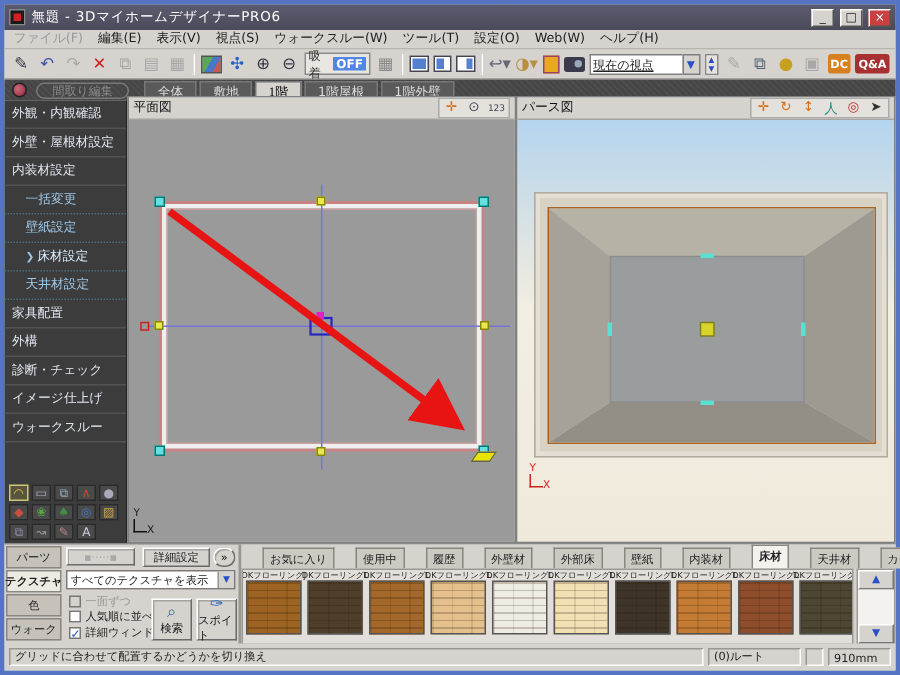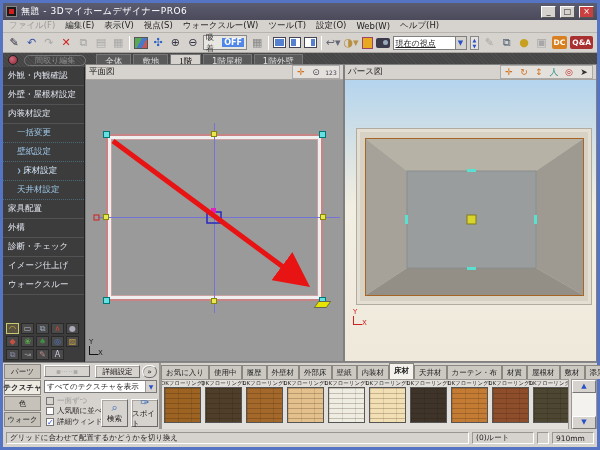--- a/index.html
+++ b/index.html
@@ -44,21 +44,21 @@
 
   
   .floorbar { position:absolute; left:0; top:50px; width:100%; height:14px; background:#464646; background-image:repeating-linear-gradient(45deg, rgba(255,255,255,.04) 0 1px, transparent 1px 3px); display:flex; align-items:flex-end; }
   .reddot { width:10px; height:10px; border-radius:50%; background:radial-gradient(circle at 35% 35%, #d06878, #8a2838); margin:0 4px 2px 5px; border:1px solid #222; }
   .editcap { border:1px solid #787878; border-radius:7px; color:#8a8a8a; font-size:8px; padding:0 10px; height:11px; line-height:10px; margin:0 10px 1px 2px; white-space:nowrap; }
   .ftab { font-size:8.5px; color:#ddd; background:#5a5a5a; border:1px solid #777; border-bottom:none; padding:1px 8px 1px; margin-right:2px; height:13px; white-space:nowrap; }
   .ftab.active { background:#d6d3ce; color:#000;font-family:Liberation Serif, serif; }
 
   
   .sidebar { position:absolute; left:0; top:64px; width:82px; height:295px; background:#3c3c3c; border-right:1px solid #222; }
-  .sitem { height:19px; display:flex; align-items:center; padding-left:5px; font-size:8.5px; color:#e2e6f0; border-bottom:1px solid #525252; white-space:nowrap; overflow:hidden;font-family:Liberation Mono, monospace; }
+  .sitem { height:19px; display:flex; align-items:center; padding-left:5px; font-size:8.5px; color:#e2e6f0; border-bottom:1px solid #525252; white-space:nowrap; overflow:hidden; }
   .sitem.sub { padding-left:14px; color:#9ec7e8; border-bottom:1px dotted #4a6a7a; }
   .sitem.sel { color:#d8ecff; }
   .chev { color:#9ec7e8; font-size:7px; margin-right:2px; }
   .icongrid { position:absolute; left:3px; top:256px; width:78px; display:flex; flex-wrap:wrap; gap:2px; }
   .sico { width:13px; height:11px; display:flex; align-items:center; justify-content:center; font-size:8px; background:#4a4a4a; border:1px solid #2a2a2a; }
   .sico.hl { border:1px solid #c8c870; background:#5a5340; }
 
   
   .vwin { position:absolute; top:61px; height:298px; border:1px solid #808080; background:#d6d3ce; }
   .vwin .vtitle { height:15px; background:#d6d3ce; border-bottom:1px solid #a8a5a0; display:flex; align-items:center; padding:0 3px; font-size:8.5px; color:#111; }
@@ -96,21 +96,21 @@
   .dd .txt { flex:1; font-size:7.5px; padding-left:2px; color:#222; white-space:nowrap; overflow:hidden; }
   .dd .arr { width:11px; height:11px; background:#d6d3ce; border-left:1px solid #999; color:#2a50c8; font-size:6px; text-align:center; line-height:11px; }
   .cb { position:absolute; display:flex; align-items:center; gap:3px; font-size:7.5px; color:#222; }
   .cbbox { width:8px; height:8px; background:#fff; border:1px solid #777; font-size:8px; line-height:7px; color:#2a50c8; text-align:center; }
   .cb.dis { color:#9a9a9a; } .cb.dis .cbbox { background:#d6d3ce; }
   .iconbtn { position:absolute; width:27px; height:28px; flex-direction:column; gap:0; }
   .iconbtn .ig { font-size:11px; color:#3a6ab8; line-height:12px; }
 
   
   .mtabs { position:absolute; left:158px; top:0; width:436px; height:16px; display:flex; align-items:flex-end; background:#d6d3ce; }
-  .mtab { font-size:7.5px; color:#222; border:1px solid #8a8780; border-bottom:none; background:#ccc9c2; padding:2px 4px 1px; white-space:nowrap; height:14px; }
+  .mtab { font-size:7.5px; color:#222; border:1px solid #8a8780; border-bottom:none; background:#ccc9c2; padding:2px 4px 1px; white-space:nowrap; height:14px;margin-left:14px; }
   .mtab.active { background:#f4f2ec; font-weight:bold; height:16px; }
   .mtfill { flex:1; height:12px; background:#5a5a5a; background-image:repeating-linear-gradient(45deg, rgba(255,255,255,.08) 0 1px, transparent 1px 3px); margin-left:2px; }
   .swatches { position:absolute; left:158px; top:16px; width:408px; height:51px; background:#e2dfda; border:1px solid #9a9792; display:flex; padding:0 1px; gap:2px; overflow:hidden; }
   .sw { width:39px; display:flex; flex-direction:column; align-items:center; }
   .sw .swl { font-size:5.5px; color:#222; height:7px; white-space:nowrap; overflow:hidden; }
   .sw .swt { width:37px; height:36px; border:1px solid #555; background-image:repeating-linear-gradient(180deg, rgba(40,20,0,.22) 0 1px, transparent 1px 5px), repeating-linear-gradient(90deg, rgba(0,0,0,.10) 0 1px, transparent 1px 13px); }
   .vscroll { position:absolute; left:568px; top:16px; width:26px; height:51px; border:1px solid #9a9792; background:#e8e6e0; display:flex; flex-direction:column; }
   .vsb { height:13px; background:#d6d3ce; border:1px solid #fff; border-right-color:#777; border-bottom-color:#777; color:#2a50c8; font-size:7px; text-align:center; line-height:11px; }
   .vst { flex:1; background:#f4f2ee; }
 

